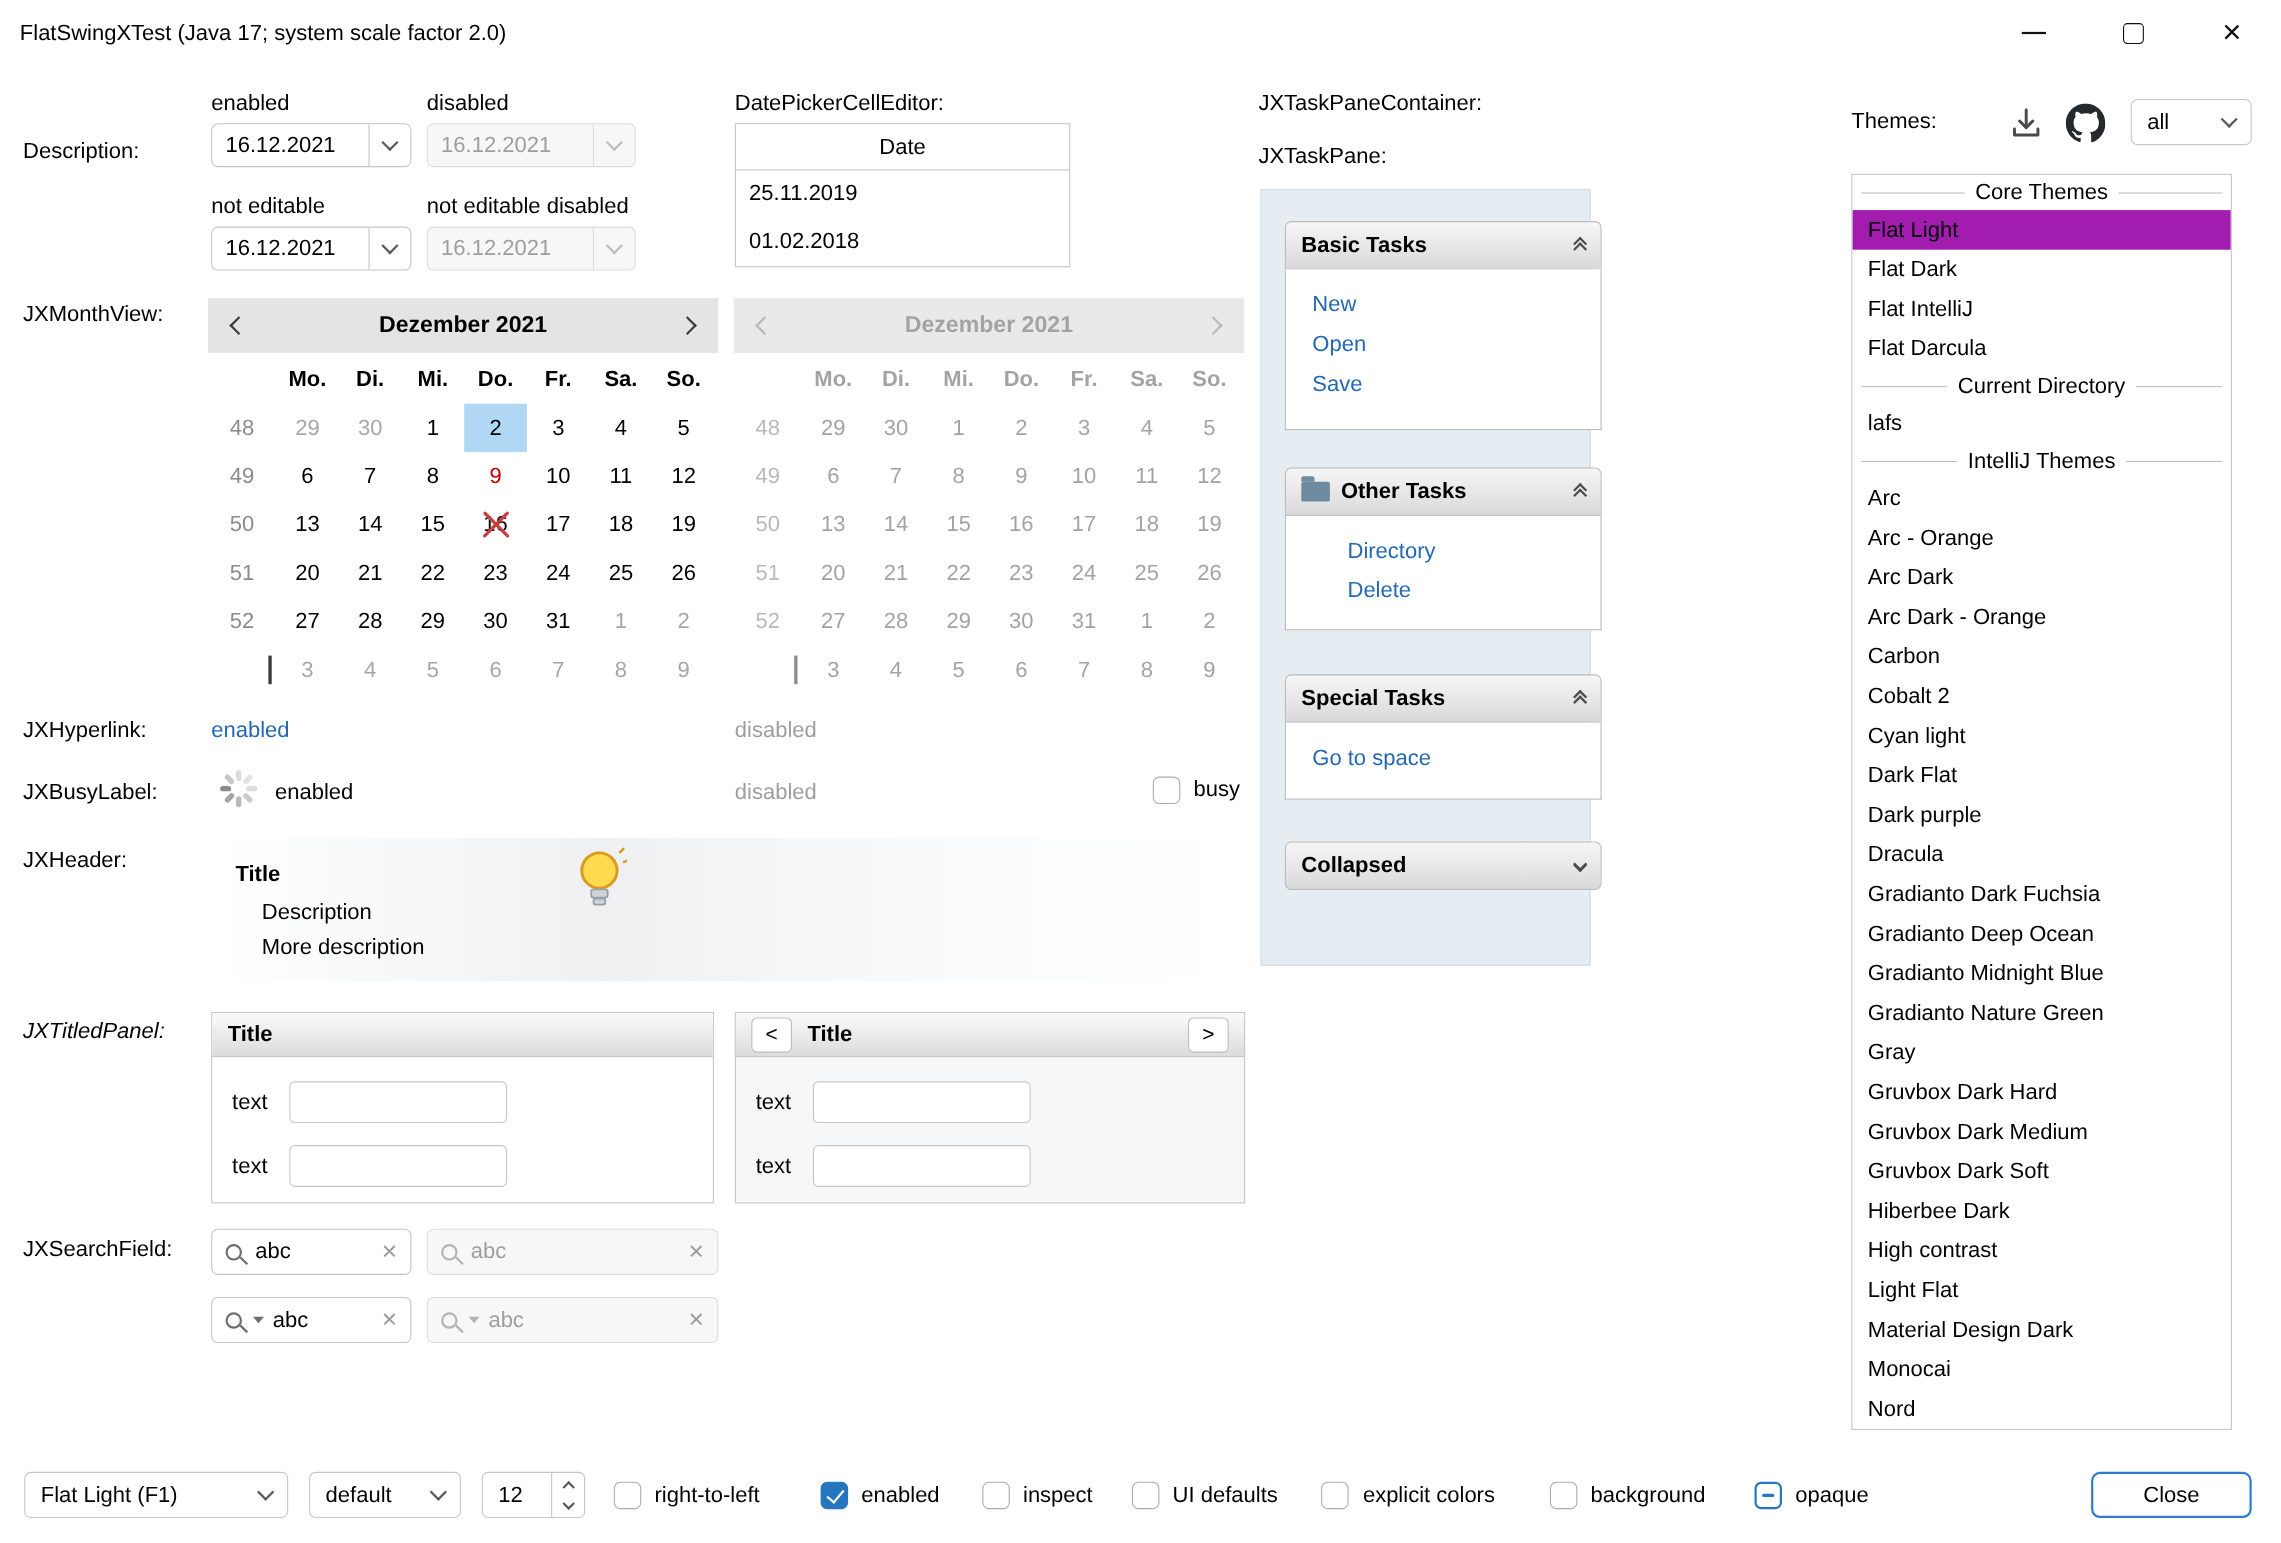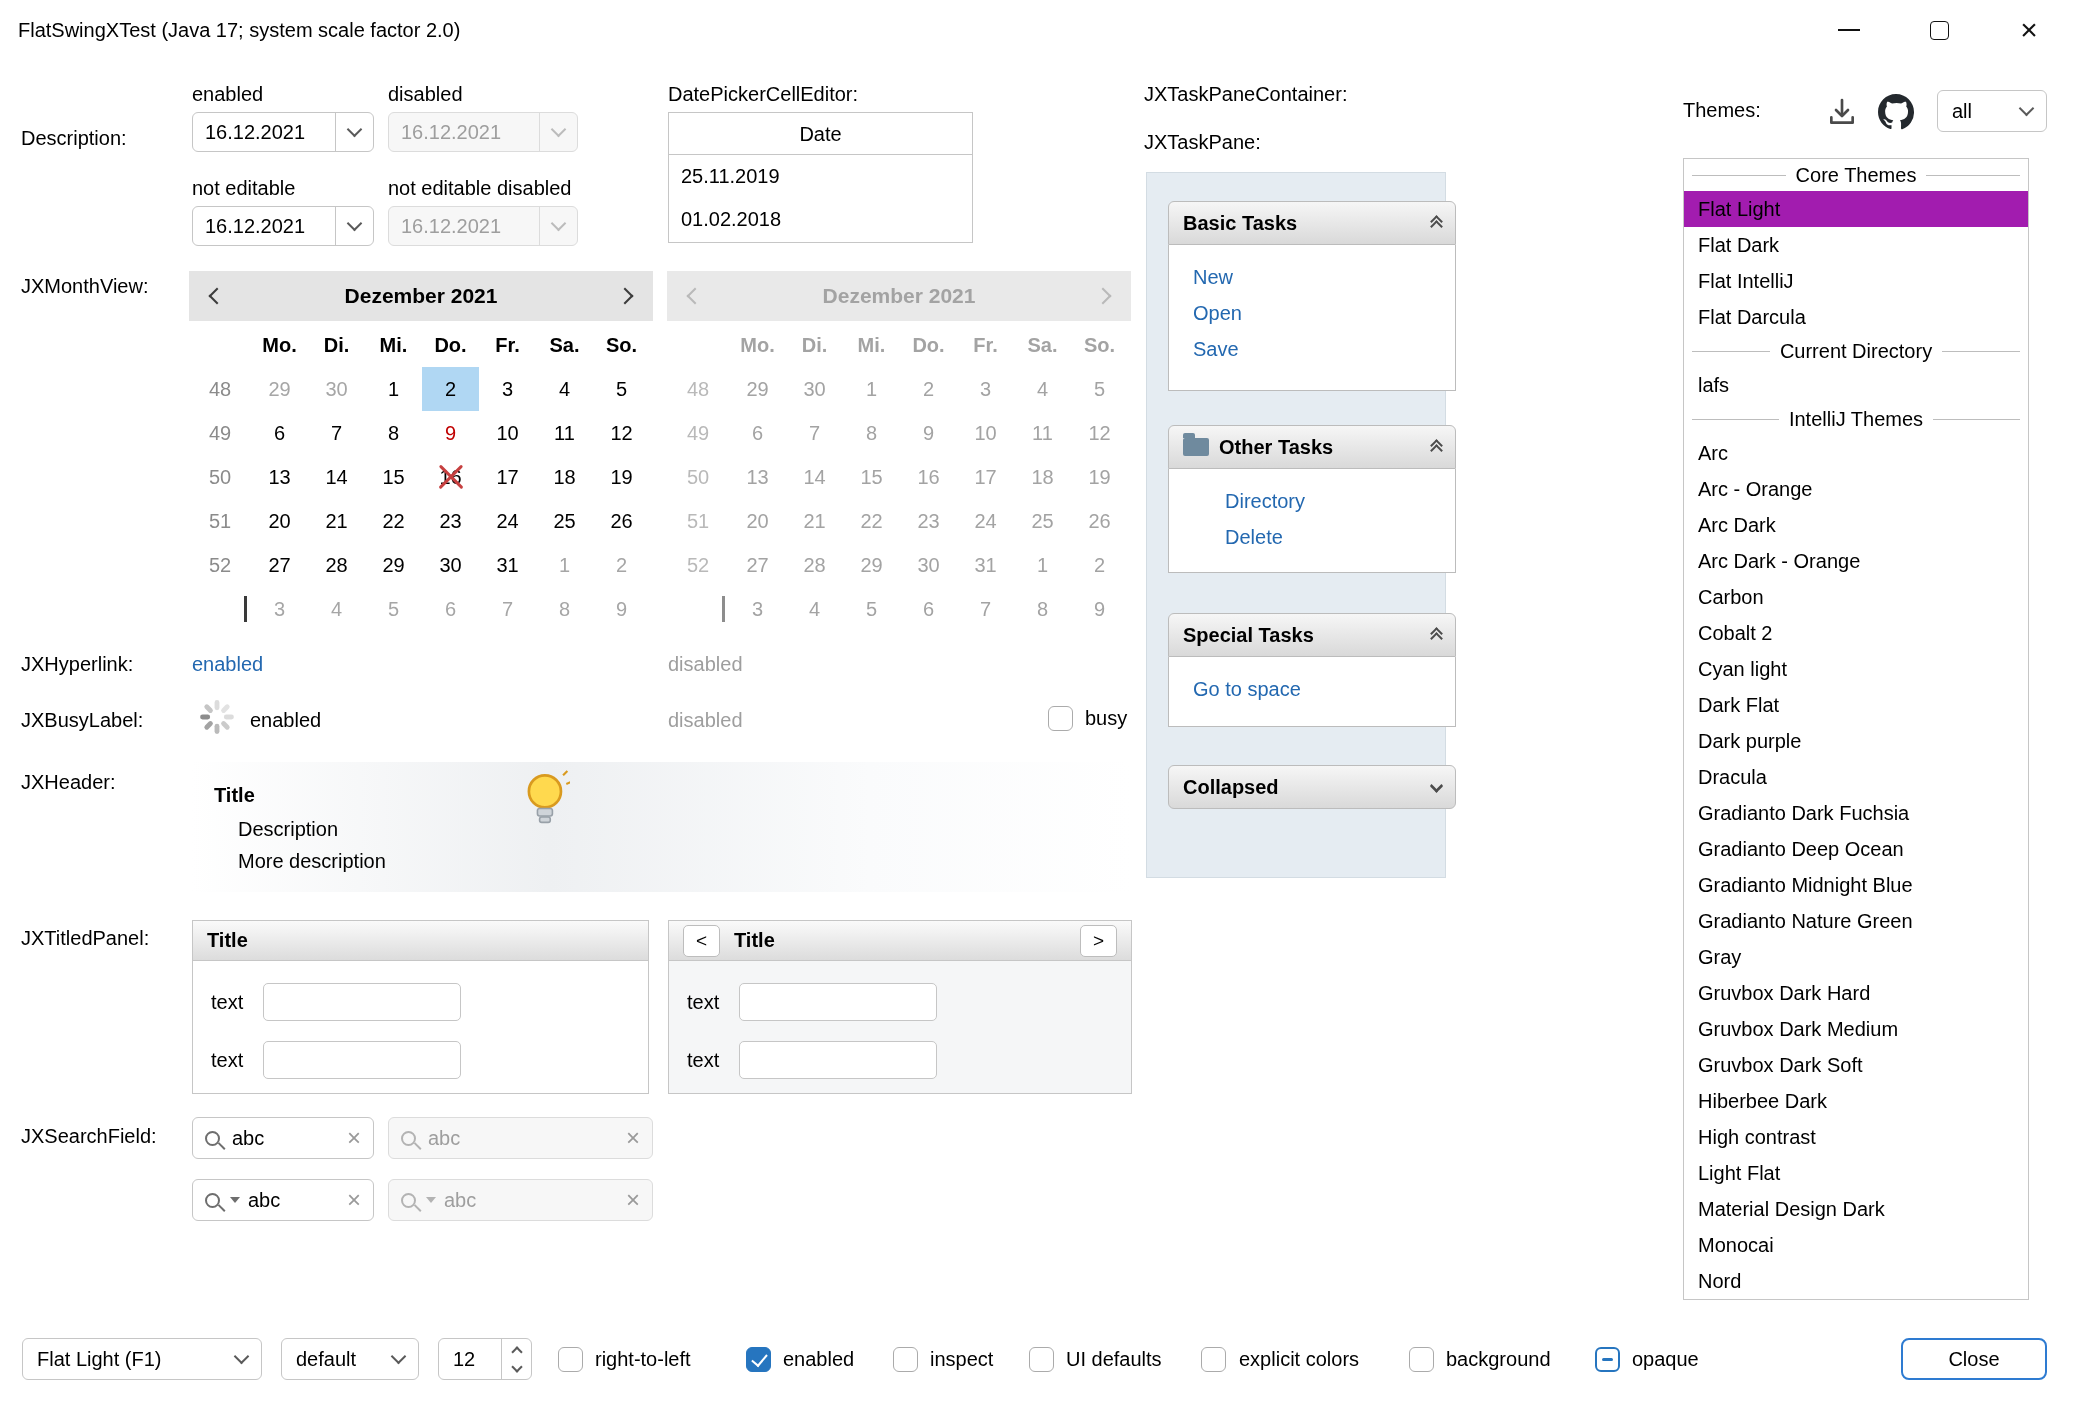--- a/index.html
+++ b/index.html
@@ -11,21 +11,21 @@
   #title-text{position:absolute;left:18px;top:0;height:60px;line-height:60px;font-size:20px;}
   .win-btn{position:absolute;top:0;width:90px;height:60px;display:flex;align-items:center;justify-content:center;}
   #btn-min{left:1804px;} #btn-max{left:1894px;} #btn-close{left:1984px;}
   .glyph-min{width:22px;height:2px;background:#111;}
   .glyph-max{width:19px;height:19px;border:1.7px solid #111;border-radius:4px;}
   .glyph-close{font-size:30px;line-height:1;color:#111;}
 
   
   .row-label{position:absolute;left:21px;height:36px;line-height:36px;}
   #lbl-datepicker{top:120px;} #lbl-monthview{top:268px;} #lbl-hyperlink{top:646px;}
-  #lbl-busylabel{top:702px;} #lbl-header{top:764px;} #lbl-titledpanel{top:920px;} #lbl-searchfield{top:1118px;}
+  #lbl-busylabel{top:702px;} #lbl-header{top:764px;} #lbl-titledpanel{top:920px;font-style:italic;} #lbl-searchfield{top:1118px;}
 
   .caption{position:absolute;height:32px;line-height:32px;}
 
   
   .tf{position:absolute;display:flex;align-items:center;background:#fff;border:1px solid #c6c6c6;border-radius:6px;height:40px;overflow:hidden;}
   .tf .val{padding-left:12px;flex:1;white-space:nowrap;}
   .tf .arrow-sec{width:38px;align-self:stretch;border-left:1px solid #c6c6c6;display:flex;align-items:center;justify-content:center;}
   .tf.disabled{background:#f7f7f7;border-color:#dcdcdc;color:#9e9e9e;}
   .tf.disabled .arrow-sec{border-left-color:#dcdcdc;}
   .chev{width:11px;height:11px;border-right:2.2px solid #5a5a5a;border-bottom:2.2px solid #5a5a5a;transform:rotate(45deg);margin-top:-5px;flex:none;}

